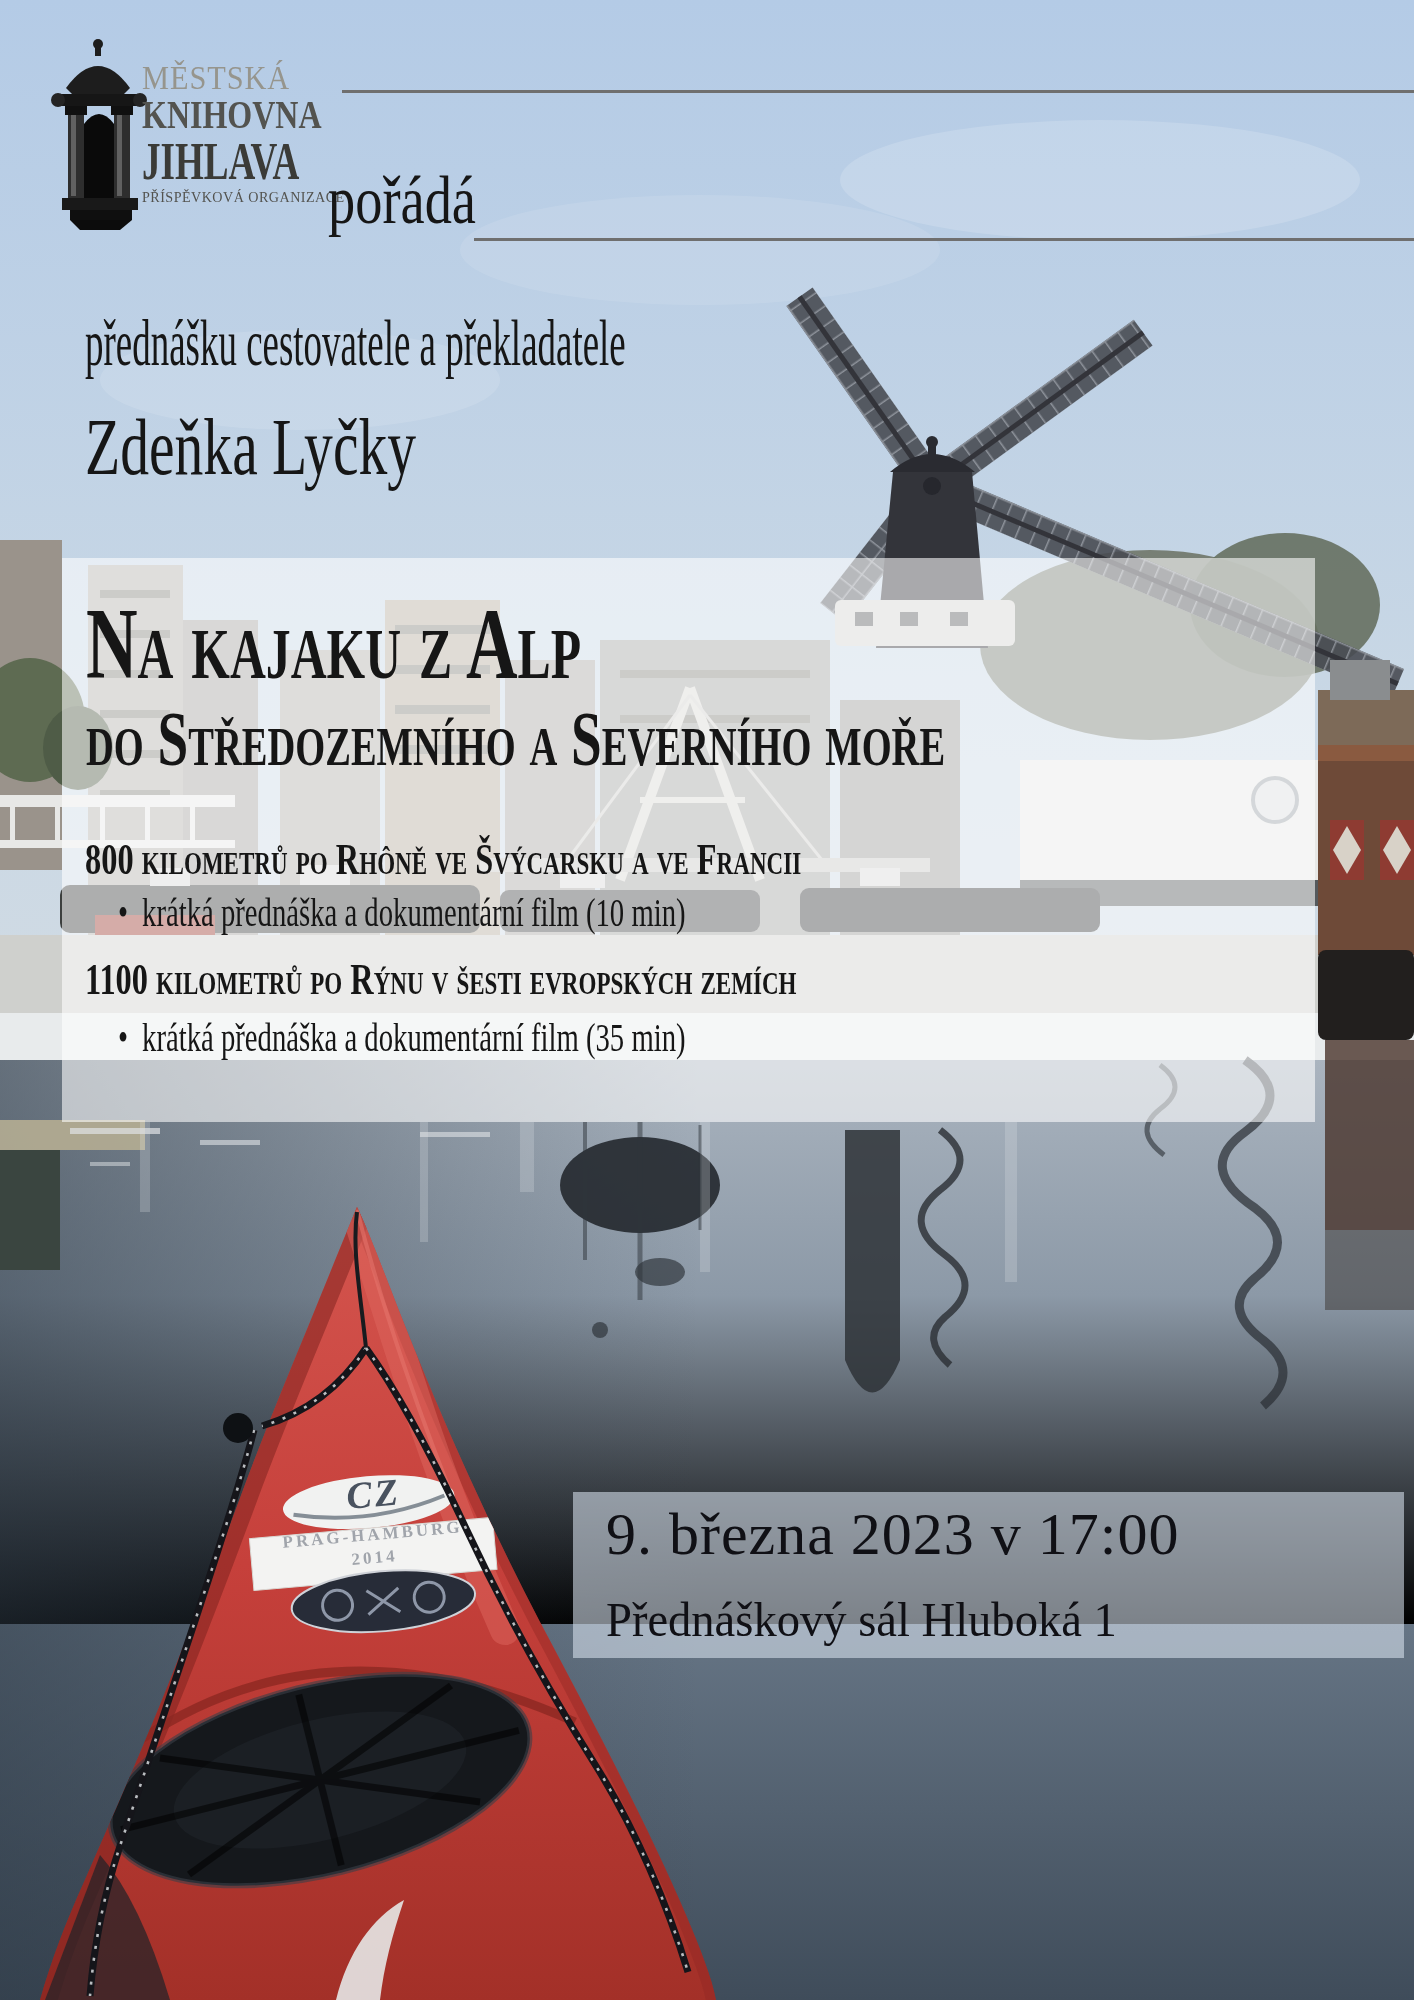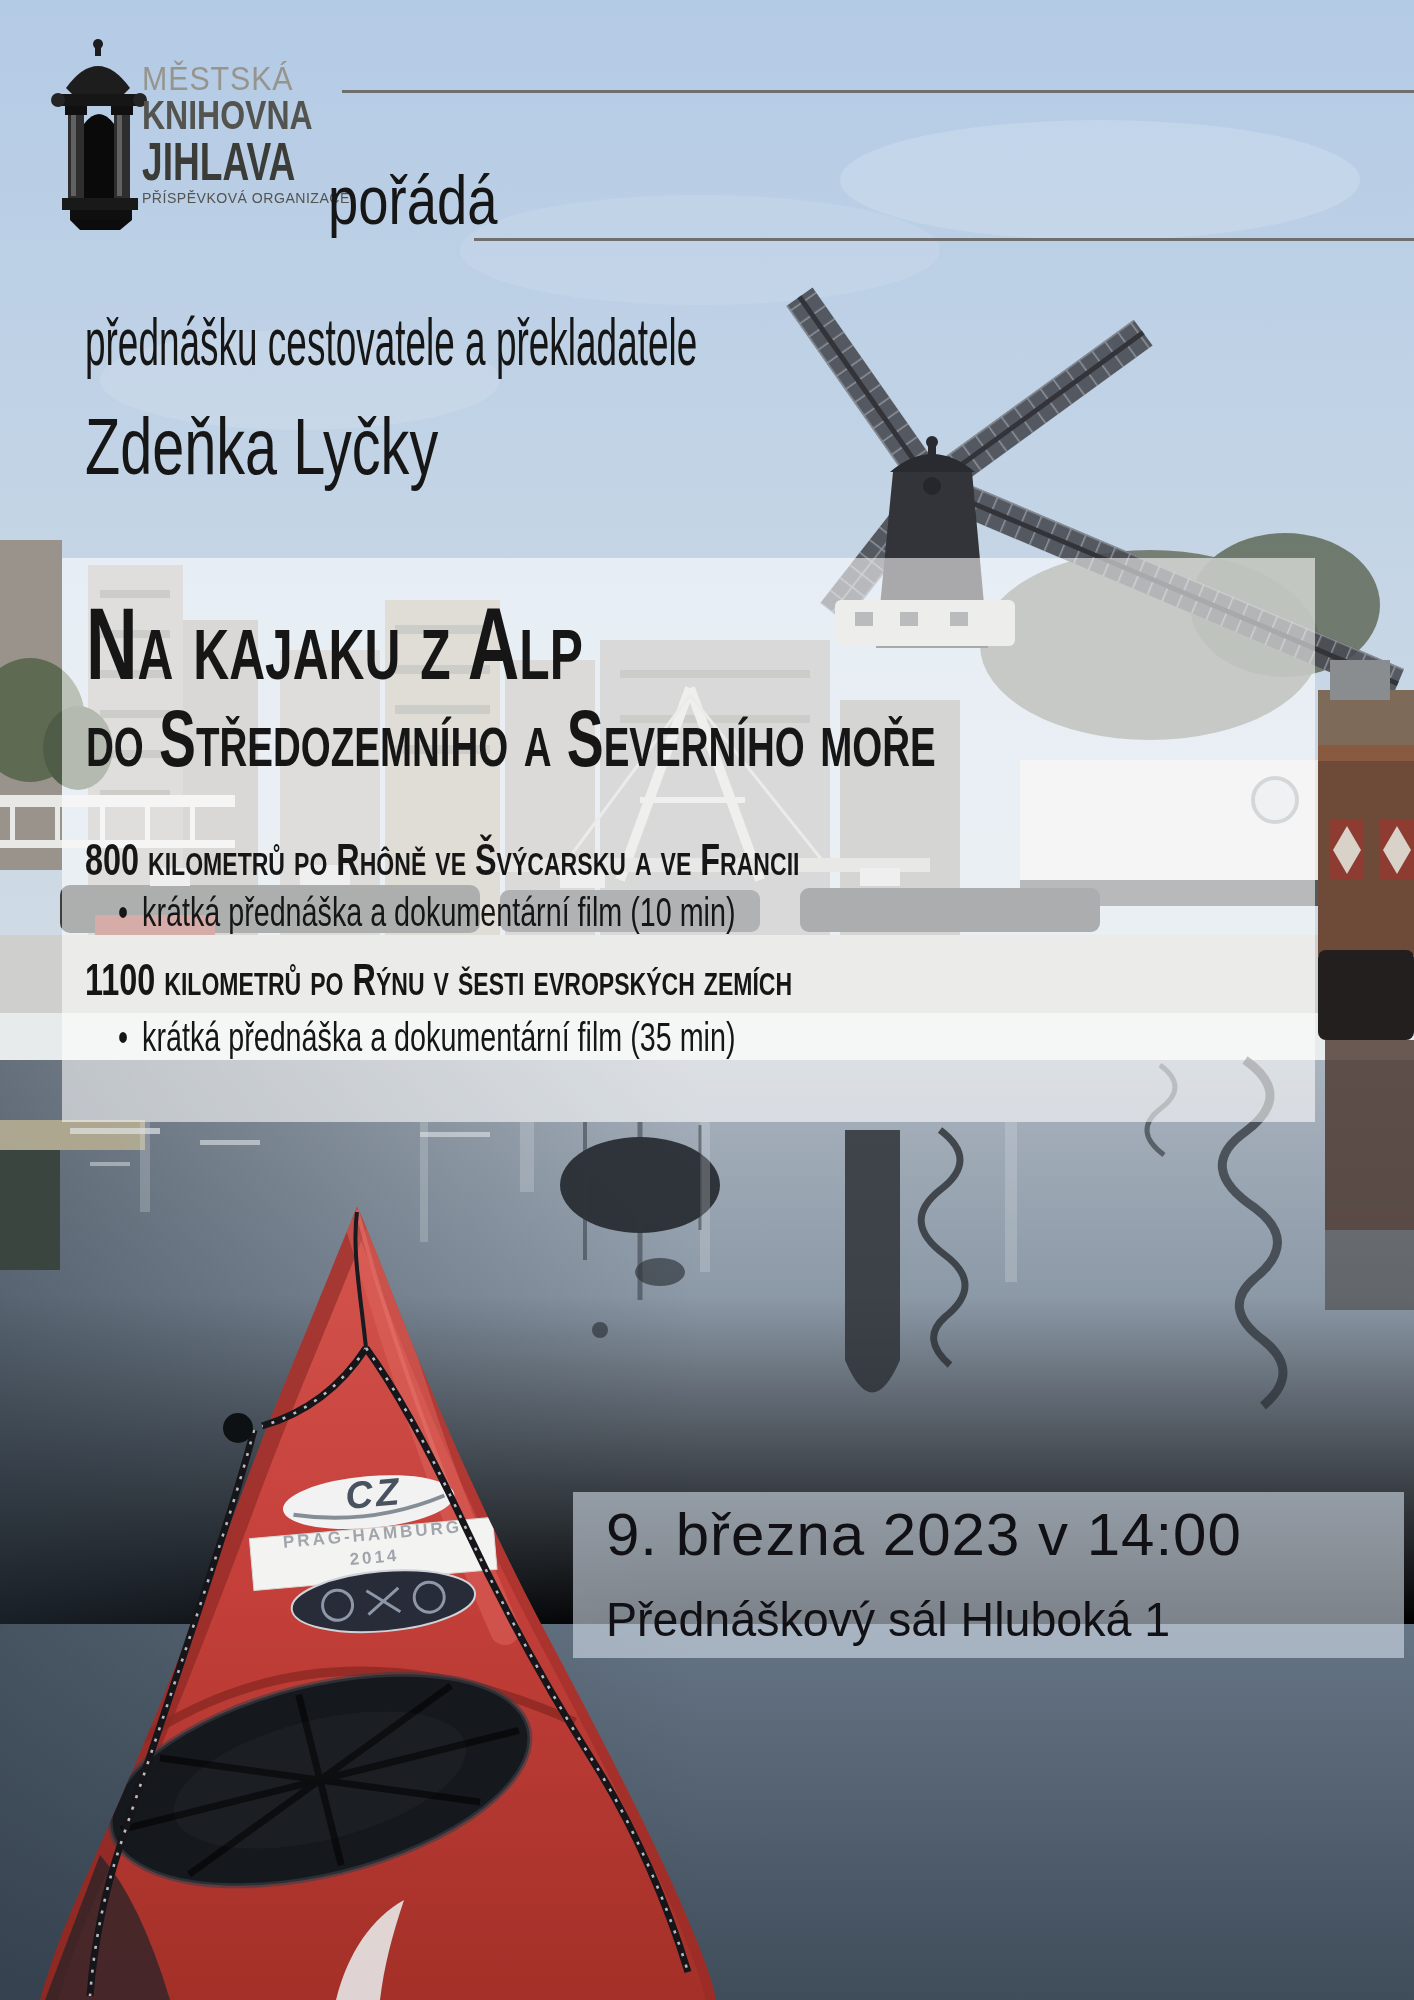--- a/index.html
+++ b/index.html
@@ -1,17 +1,17 @@
 <!DOCTYPE html>
 <html><head>
 <meta charset="utf-8">
 <style>
   html,body{margin:0;padding:0;background:#333;}
   .poster{position:relative;width:1414px;height:2000px;overflow:hidden;
-          background:#c8d7e5;font-family:Liberation Sans, sans-serif;}
+          background:#c8d7e5;font-family:Liberation Serif, serif;}
   .poster *{box-sizing:border-box;}
   svg.bg{position:absolute;left:0;top:0;z-index:0;}
   .band{position:absolute;z-index:1;}
   .title-band{left:62px;top:558px;width:1253px;height:564px;background:rgba(255,255,255,.58);}
   .date-band{left:573px;top:1492px;width:831px;height:166px;background:rgba(216,226,238,.58);}
   .t{position:absolute;z-index:2;color:#161616;white-space:nowrap;line-height:1.06;
      transform-origin:0 0;}
   .sc{font-variant:small-caps;font-weight:700;}
   .rule{position:absolute;z-index:2;height:3px;background:#6f6f6f;}
   .logo-text{position:absolute;z-index:2;left:142px;top:62px;}
@@ -302,21 +302,21 @@
 
   <div class="t sc" style="left:85px;top:836px;font-size:45px;transform:scaleX(.72)">800 kilometrů po Rhôně ve Švýcarsku a ve Francii</div>
   <div class="t" style="left:118px;top:891px;font-size:41px;transform:scaleX(.70)">
     <span>•</span><span style="margin-left:20px">krátká přednáška a dokumentární film (10 min)</span>
   </div>
   <div class="t sc" style="left:85px;top:956px;font-size:45px;transform:scaleX(.72)">1100 kilometrů po Rýnu v šesti evropských zemích</div>
   <div class="t" style="left:118px;top:1016px;font-size:41px;transform:scaleX(.70)">
     <span>•</span><span style="margin-left:20px">krátká přednáška a dokumentární film (35 min)</span>
   </div>
 
-  <div class="t" style="left:606px;top:1503px;font-size:60px;letter-spacing:1px;color:#101015">9. března 2023 v 14:00</div>
+  <div class="t" style="left:606px;top:1503px;font-size:60px;letter-spacing:1px;color:#101015">9. března 2023 v 17:00</div>
   <div class="t" style="left:606px;top:1595px;font-size:48px;transform:scaleX(.97);color:#101015">Přednáškový sál Hluboká 1</div>
 
   <div class="sticker cz t">CZ</div>
   <div class="sticker prag t">
     <div>PRAG-HAMBURG</div>
     <div>2014</div>
   </div>
 
 </div>
 

